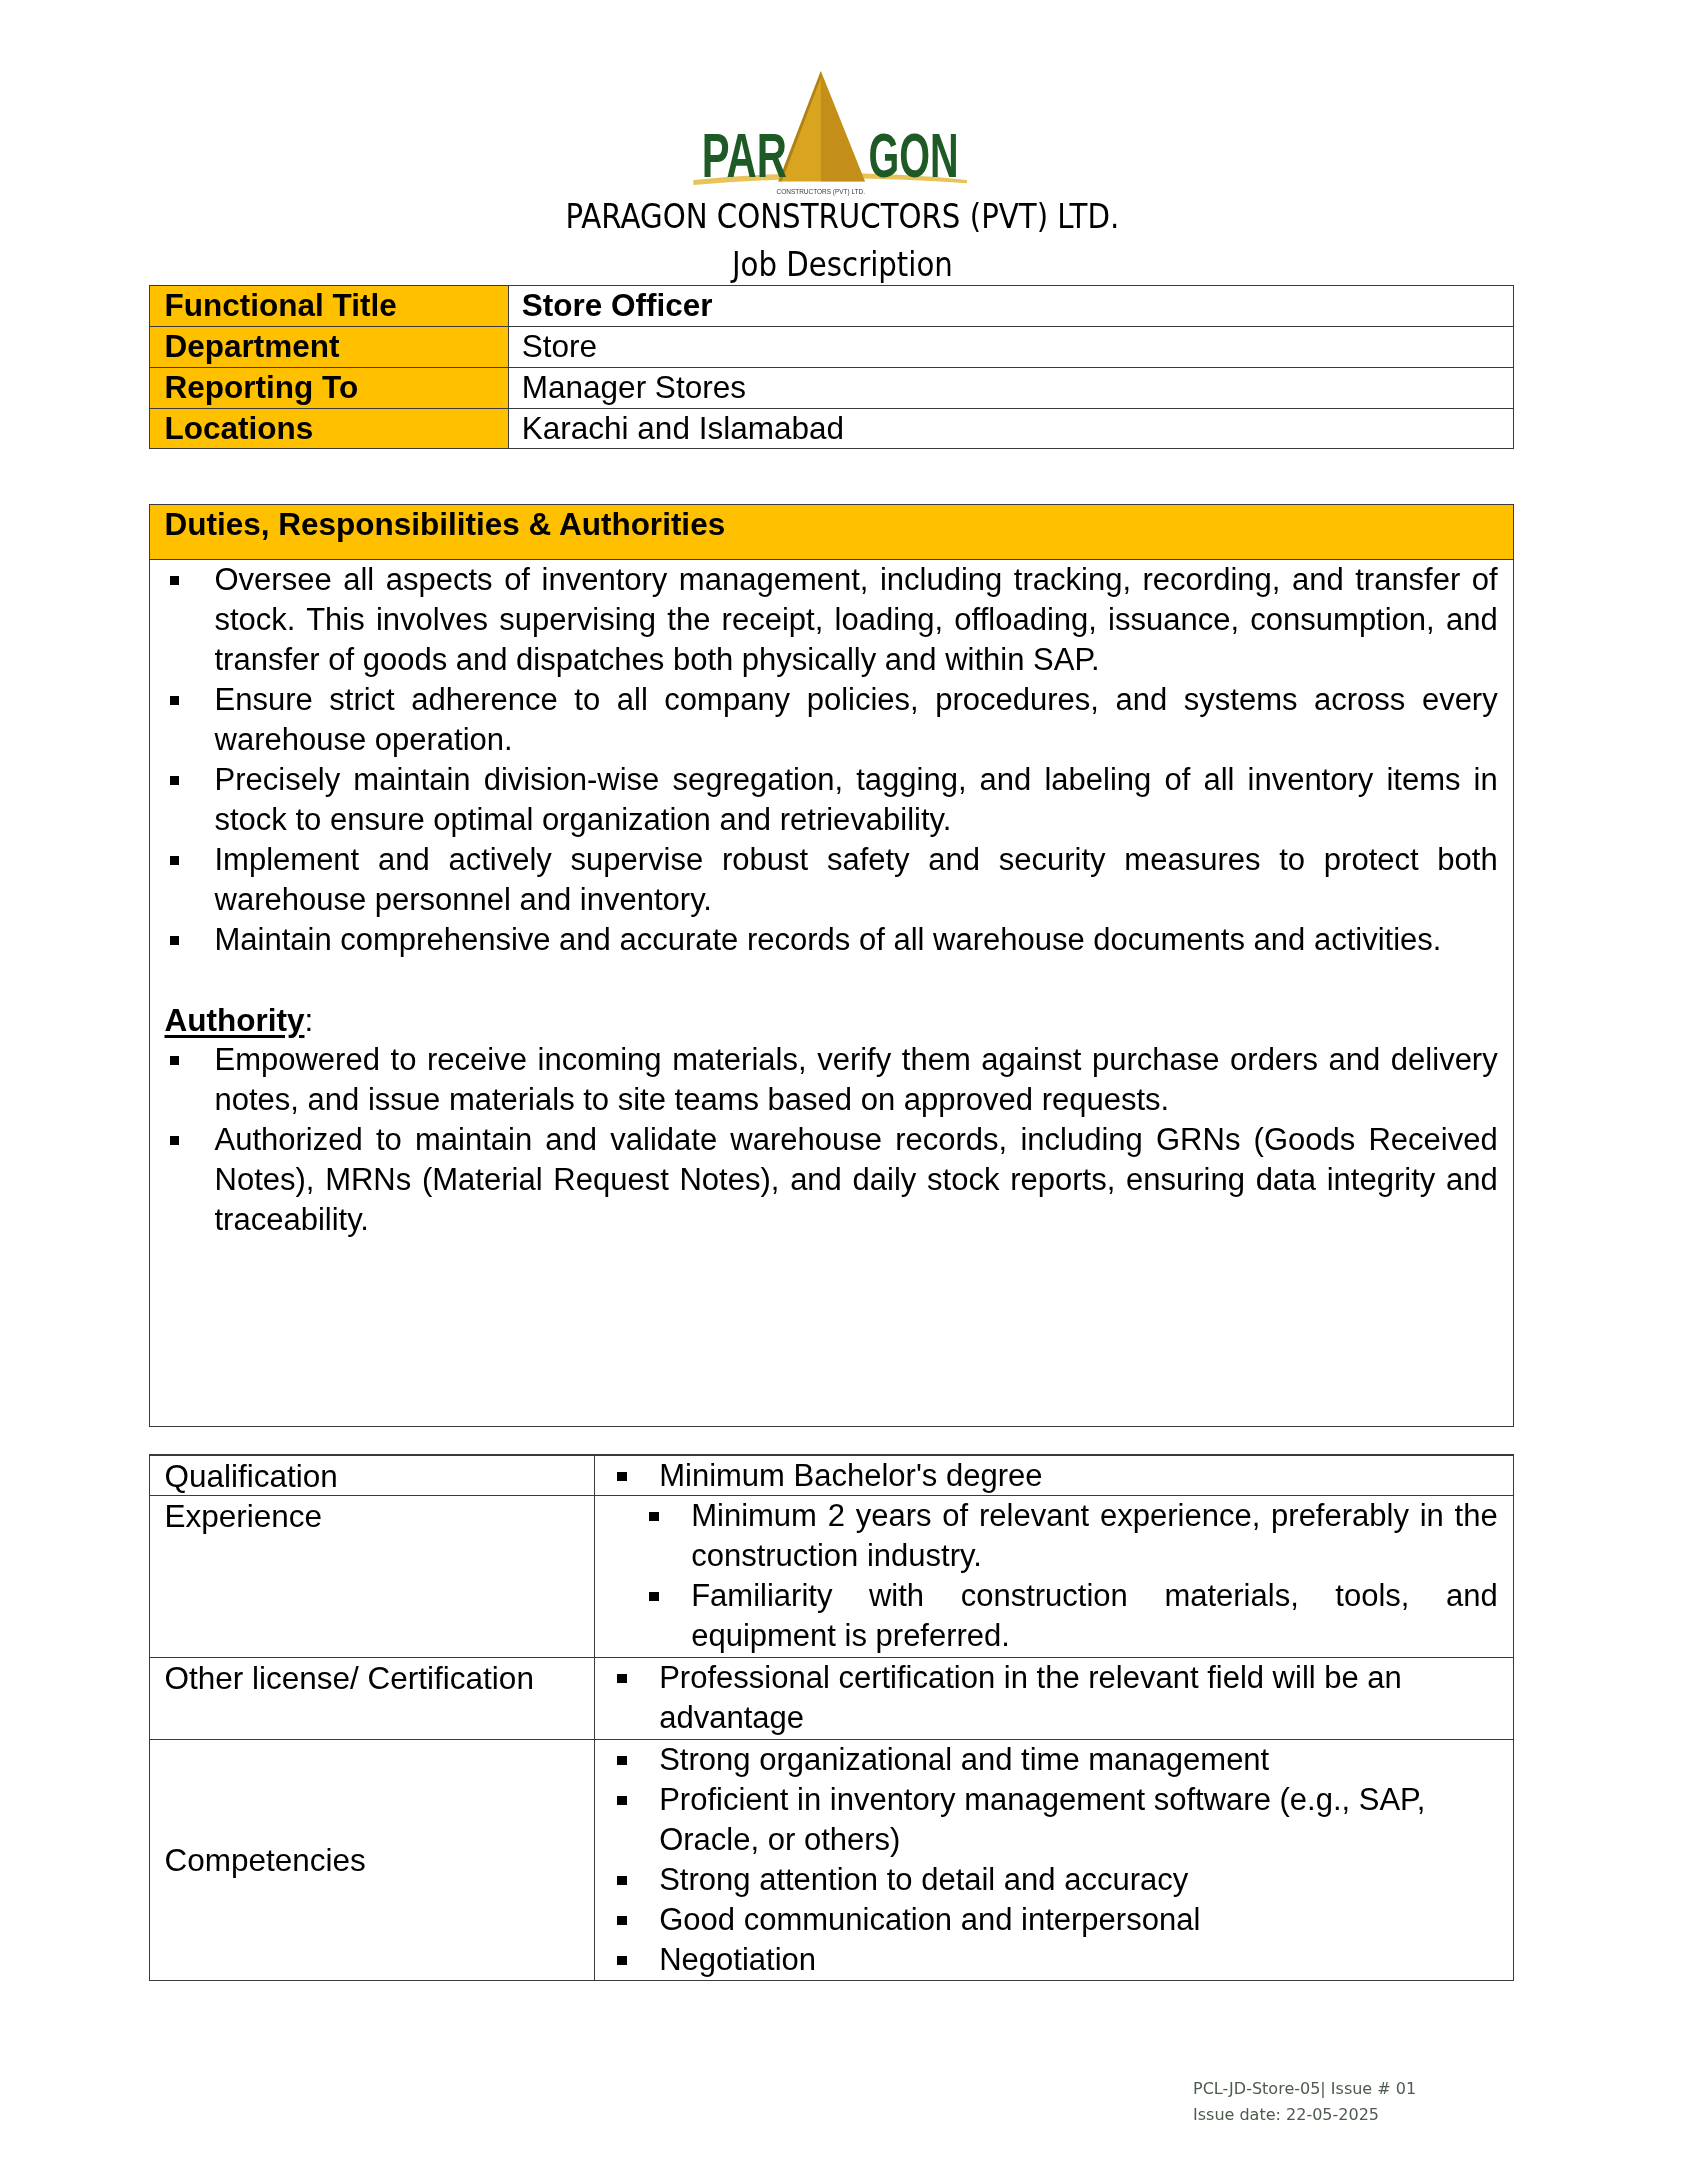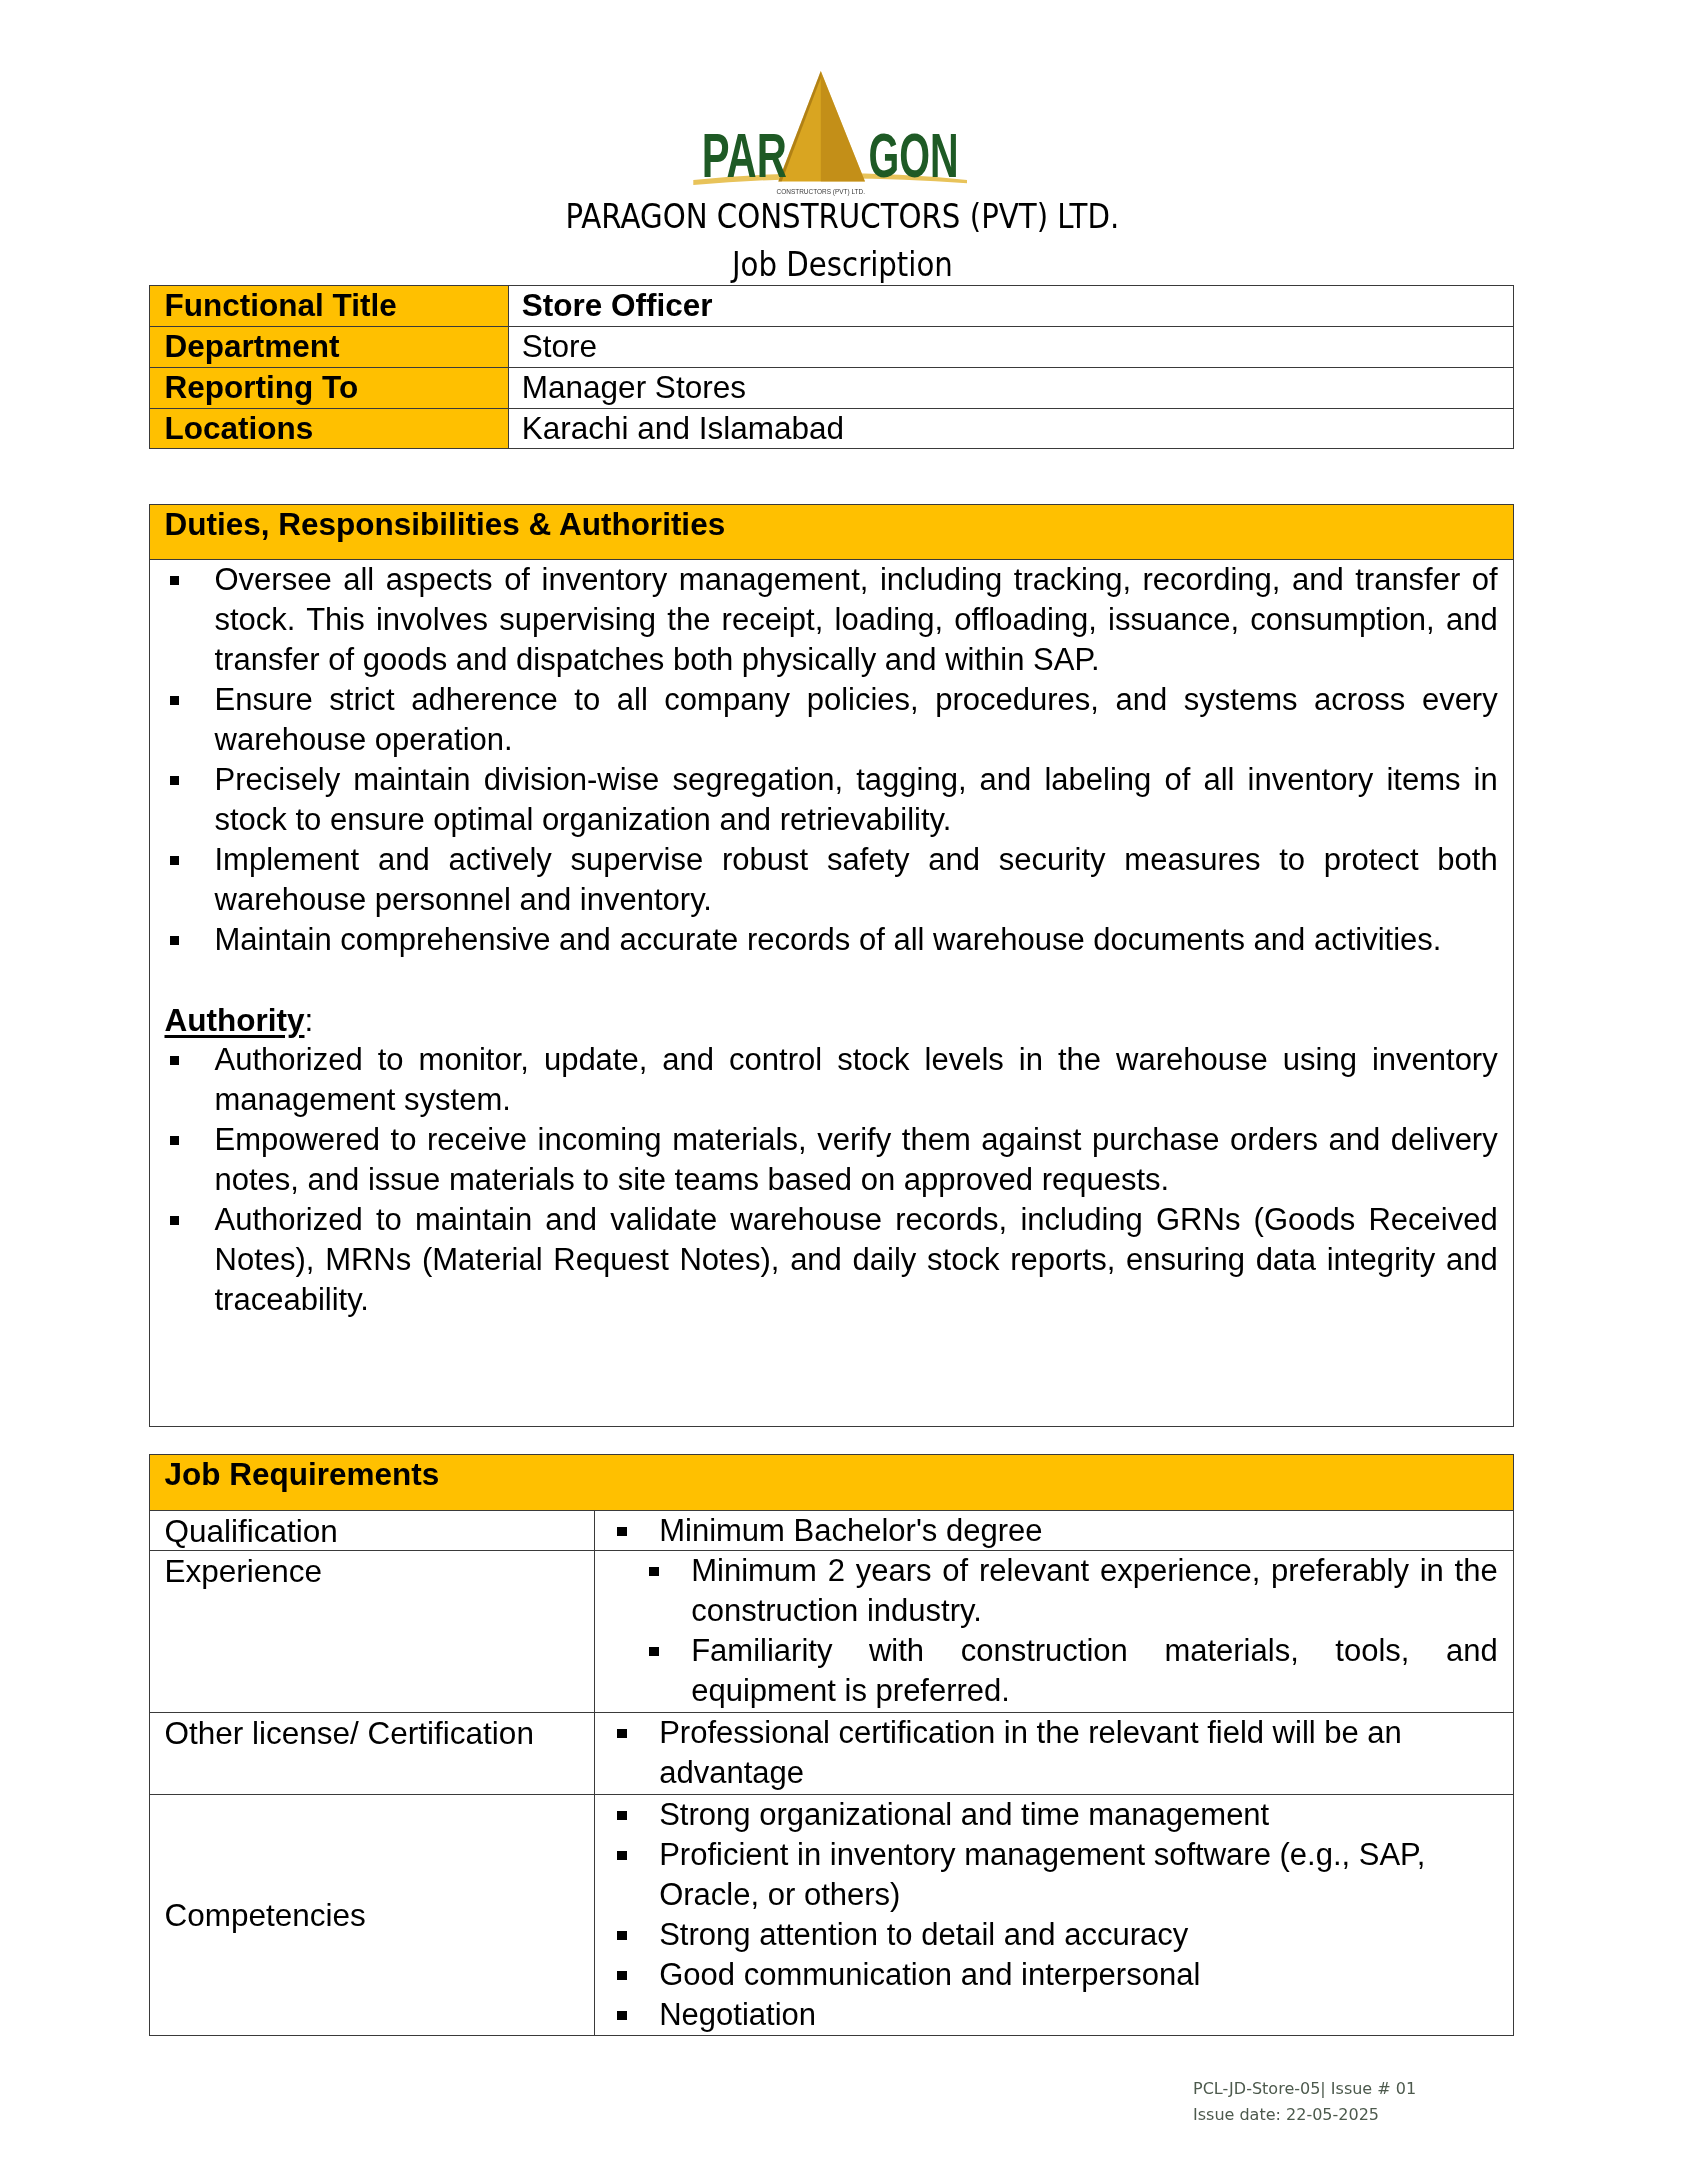--- a/index.html
+++ b/index.html
@@ -107,29 +107,27 @@
     <ul class="sq">
       <li>Oversee all aspects of inventory management, including tracking, recording, and transfer of stock. This involves supervising the receipt, loading, offloading, issuance, consumption, and transfer of goods and dispatches both physically and within SAP.</li>
       <li>Ensure strict adherence to all company policies, procedures, and systems across every warehouse operation.</li>
       <li>Precisely maintain division-wise segregation, tagging, and labeling of all inventory items in stock to ensure optimal organization and retrievability.</li>
       <li>Implement and actively supervise robust safety and security measures to protect both warehouse personnel and inventory.</li>
       <li>Maintain comprehensive and accurate records of all warehouse documents and activities.</li>
     </ul>
     <div class="spacer"></div>
     <div class="authority-head"><b>Authority</b><span>:</span></div>
     <ul class="sq">
-      <li>Authorized to monitor, update, and control stock levels in the warehouse using inventory management system.</li>
       <li>Empowered to receive incoming materials, verify them against purchase orders and delivery notes, and issue materials to site teams based on approved requests.</li>
       <li>Authorized to maintain and validate warehouse records, including GRNs (Goods Received Notes), MRNs (Material Request Notes), and daily stock reports, ensuring data integrity and traceability.</li>
     </ul>
   </div>
 </div>
 
 <div class="abs jobreq">
-  <div class="sec-header" style="border-bottom:none;">Job Requirements</div>
 
   <div class="jr-row r-qual">
     <div class="jr-label">Qualification</div>
     <div class="jr-value">
       <ul class="sq">
         <li style="text-align:left;">Minimum Bachelor's degree</li>
       </ul>
     </div>
   </div>
 

